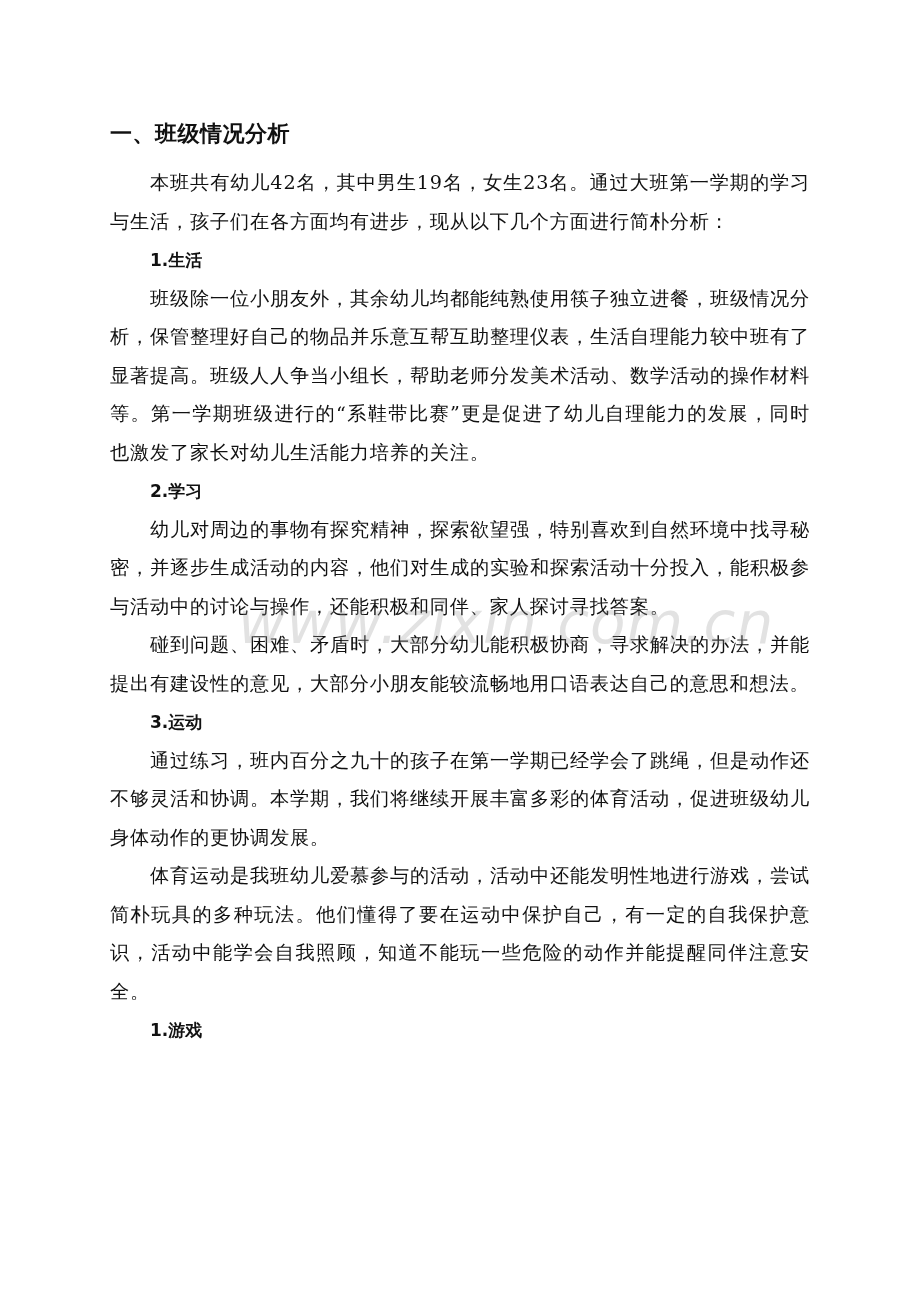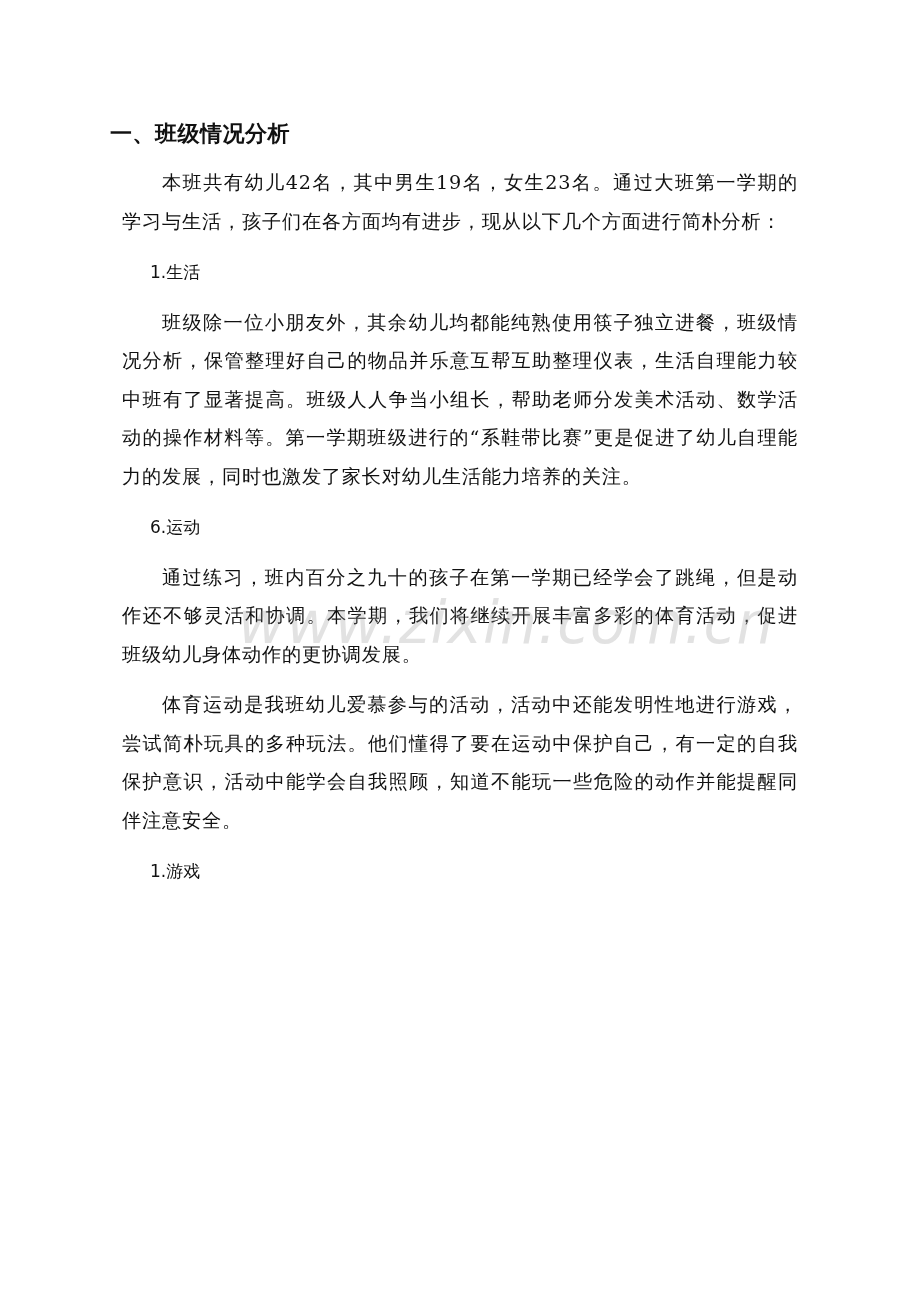--- a/index.html
+++ b/index.html
@@ -25,33 +25,33 @@
       text-align: left;
       font-family: "DejaVu Sans", "Liberation Sans", sans-serif;
       font-weight: bold;
       font-size: 22px;
       line-height: 36px;
       height: 36px;
       margin: 0 0 12px 0;
       letter-spacing: 0.5px;
     }
     .para {
-      margin: 12px;
+      margin: 0;
       font-size: 19.2px;
       line-height: 38.5px;
       text-indent: 40px;
       text-align: justify;
       text-align-last: left;
       letter-spacing: 0.8px;
       word-break: break-all;
     }
     .heading {
       margin: 0;
       font-size: 17px;
-      font-weight: normal;
+      font-weight: bold;
       line-height: 38.5px;
       padding-left: 40px;
       font-family: "DejaVu Sans", "Liberation Sans", sans-serif;
     }
     .watermark {
       position: absolute;
       left: 238px;
       top: 588px;
       font-family: "DejaVu Sans", "Liberation Sans", sans-serif;
       font-size: 58px;
@@ -69,23 +69,28 @@
 <div class="page">
   <h1 class="title">一、班级情况分析</h1>
 
   <p class="para">本班共有幼儿42名，其中男生19名，女生23名。通过大班第一学期的学习与生活，孩子们在各方面均有进步，现从以下几个方面进行简朴分析：</p>
 
   <div>
     <p class="heading">1.生活</p>
     <p class="para">班级除一位小朋友外，其余幼儿均都能纯熟使用筷子独立进餐，班级情况分析，保管整理好自己的物品并乐意互帮互助整理仪表，生活自理能力较中班有了显著提高。班级人人争当小组长，帮助老师分发美术活动、数学活动的操作材料等。第一学期班级进行的“系鞋带比赛”更是促进了幼儿自理能力的发展，同时也激发了家长对幼儿生活能力培养的关注。</p>
   </div>
 
+  <div>
+    <p class="heading">2.学习</p>
+    <p class="para">幼儿对周边的事物有探究精神，探索欲望强，特别喜欢到自然环境中找寻秘密，并逐步生成活动的内容，他们对生成的实验和探索活动十分投入，能积极参与活动中的讨论与操作，还能积极和同伴、家人探讨寻找答案。</p>
+    <p class="para">碰到问题、困难、矛盾时，大部分幼儿能积极协商，寻求解决的办法，并能提出有建设性的意见，大部分小朋友能较流畅地用口语表达自己的意思和想法。</p>
+  </div>
 
   <div>
-    <p class="heading">6.运动</p>
+    <p class="heading">3.运动</p>
     <p class="para">通过练习，班内百分之九十的孩子在第一学期已经学会了跳绳，但是动作还不够灵活和协调。本学期，我们将继续开展丰富多彩的体育活动，促进班级幼儿身体动作的更协调发展。</p>
     <p class="para">体育运动是我班幼儿爱慕参与的活动，活动中还能发明性地进行游戏，尝试简朴玩具的多种玩法。他们懂得了要在运动中保护自己，有一定的自我保护意识，活动中能学会自我照顾，知道不能玩一些危险的动作并能提醒同伴注意安全。</p>
   </div>
 
   <div>
     <p class="heading">1.游戏</p>
   </div>
 </div>
 
 <div class="watermark">www.zixin.com.cn</div>

